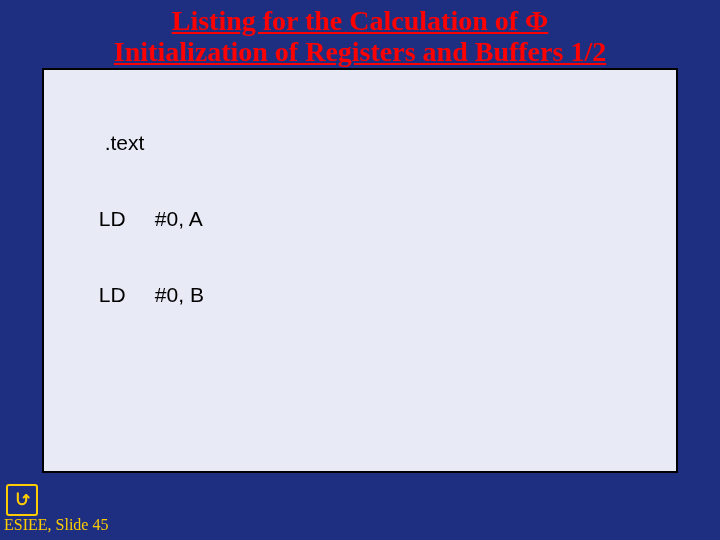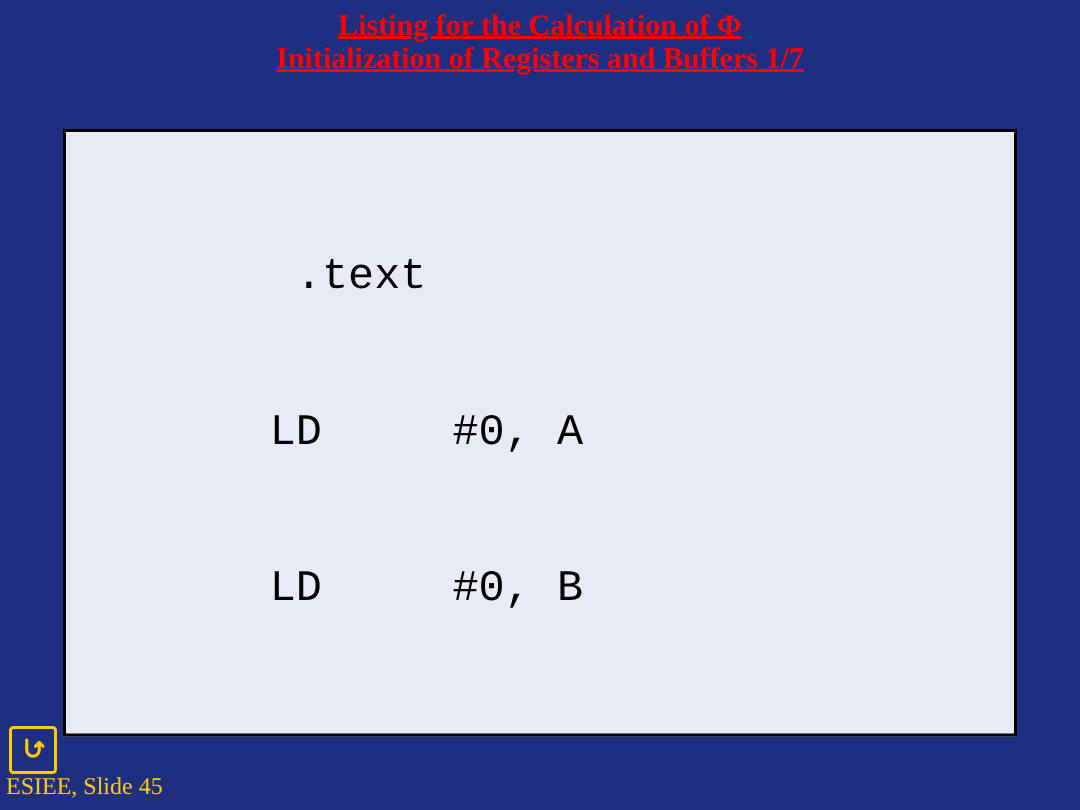--- a/index.html
+++ b/index.html
@@ -18,37 +18,37 @@
     box-sizing: border-box;
   }
   .title {
     position: absolute;
     top: 6px;
     left: 0;
     right: 0;
     text-align: center;
     color: #ff0000;
     font-weight: bold;
-    font-size: 20px;
+    font-size: 28px;
     line-height: 1.1;
     text-decoration: underline;
     padding: 0 20px;
   }
   .code-box {
     position: absolute;
-    top: 86px;
+    top: 68px;
     left: 42px;
     right: 42px;
     height: 405px;
     background: #e8eaf6;
     border: 2px solid #000;
     box-sizing: border-box;
     padding: 10px 14px;
-    font-family: Liberation Mono, monospace;
-    font-size: 29px;
+    font-family: Liberation Sans, sans-serif;
+    font-size: 21px;
     line-height: 1.2;
     color: #000;
     white-space: pre;
     overflow: hidden;
   }
   .code-line { display: block; }
   .footer {
     position: absolute;
     left: 4px;
     bottom: 6px;
@@ -70,21 +70,21 @@
   }
   .back-icon svg { width: 20px; height: 20px; }
 </style>
 </head>
 <body>
 
 <div class="slide">
 
   <div class="title">
     <span>Listing for the Calculation of Φ</span><br>
-    <span>Initialization of Registers and Buffers 1/7</span>
+    <span>Initialization of Registers and Buffers 1/2</span>
   </div>
 
   <div class="code-box">
     <span class="code-line">        .text</span>
     <span class="code-line">       LD     #0, A</span>
     <span class="code-line">       LD     #0, B</span>
     
     
     
     

